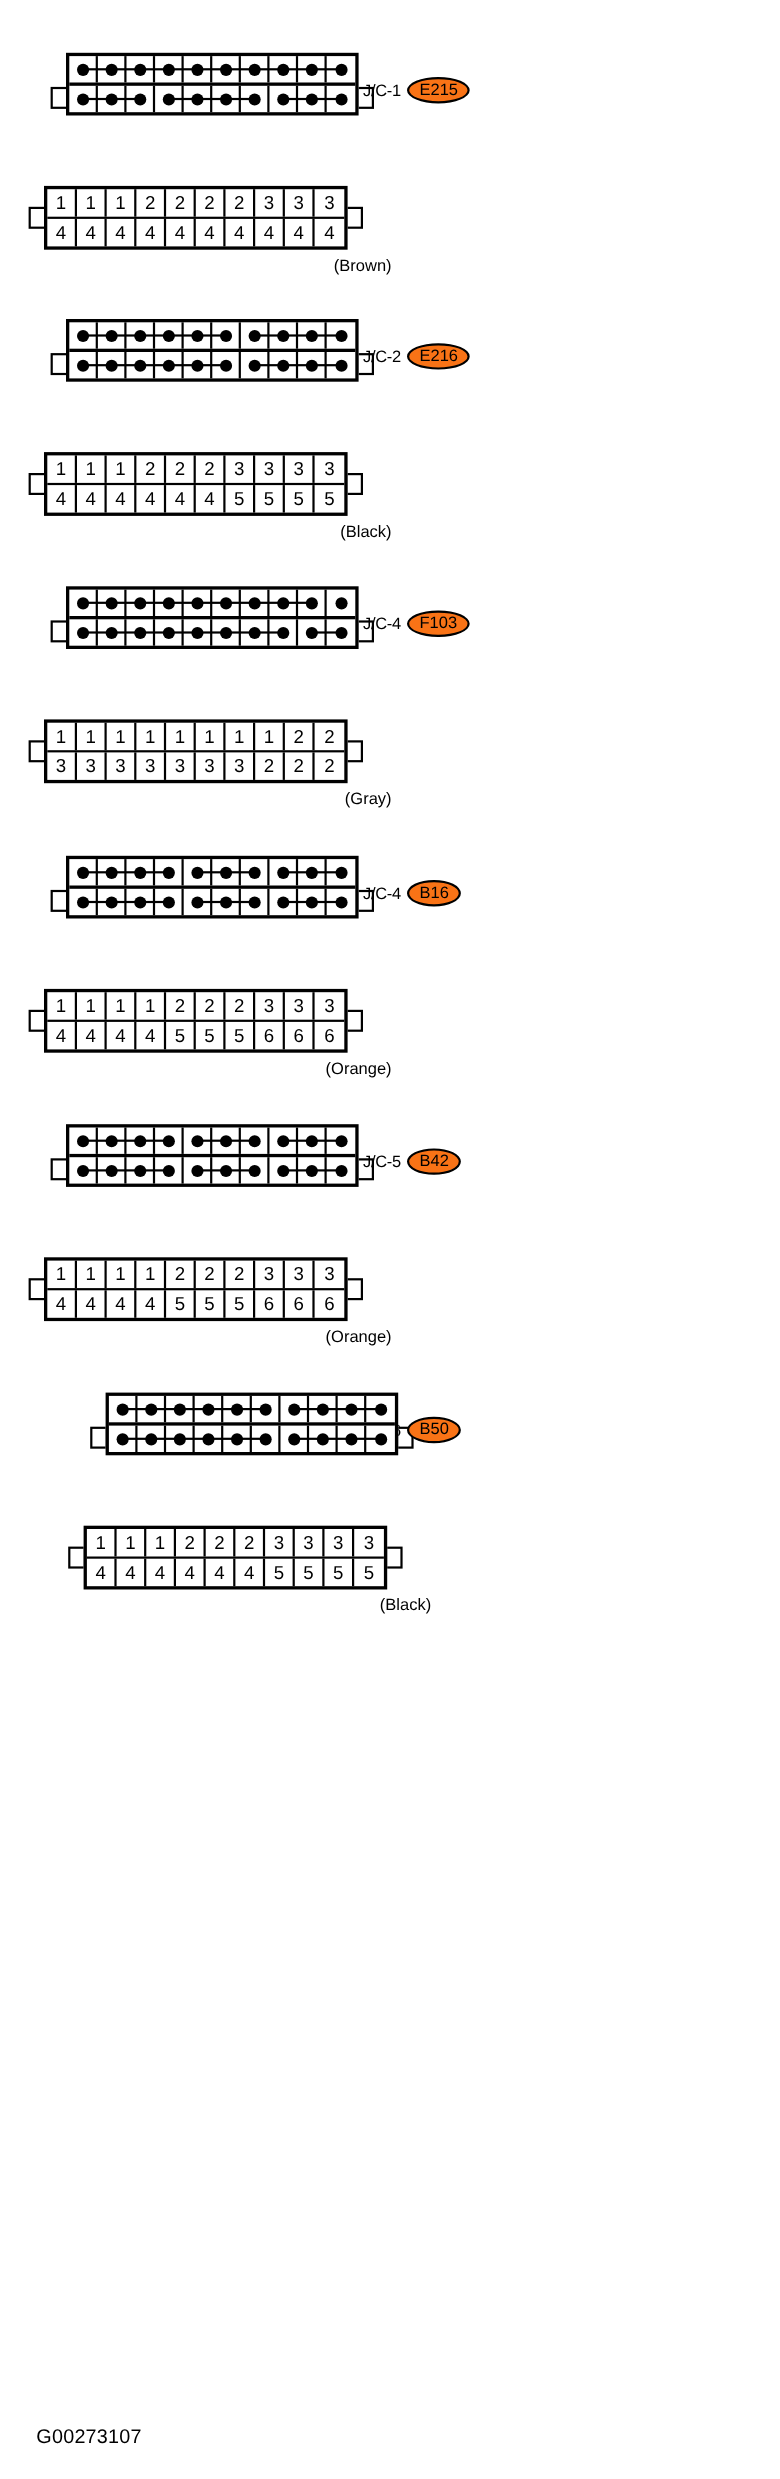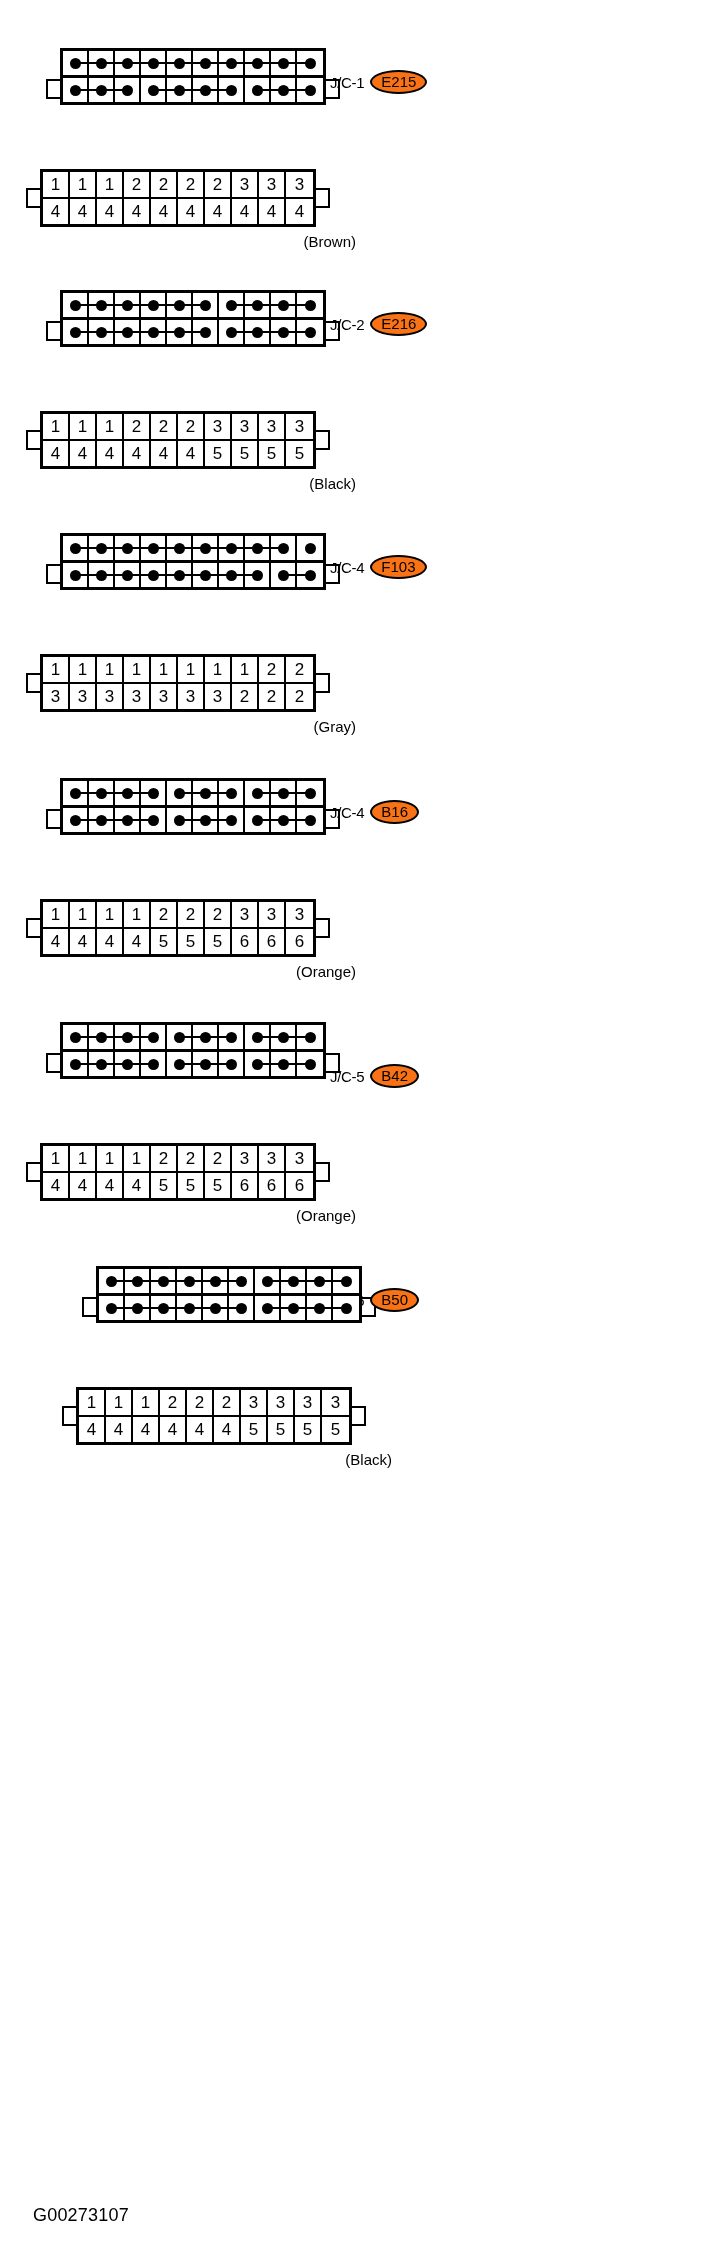--- a/index.html
+++ b/index.html
@@ -731,21 +731,21 @@
                 <div class="dot"></div>
                 <div class="link"></div>
               </div>
               <div class="pin-cell">
                 <div class="dot"></div>
               </div>
             </div>
           </div>
           <div class="tab-right" style="margin-top: 24px;"></div>
         </div>
-        <div class="jc-label" style="top: 22px; margin-top: 20px;">
+        <div class="jc-label" style="top: 22px;">
           <span class="jc-name">J/C-5</span>
           <span class="jc-code">B42</span>
         </div>
         <div class="num-connector" style="margin-top: 64px;">
           <div class="tab-left"></div>
           <div class="num-body">
             <div class="num-row top">
               <div class="num-cell">1</div>
               <div class="num-cell">1</div>
               <div class="num-cell">1</div>

